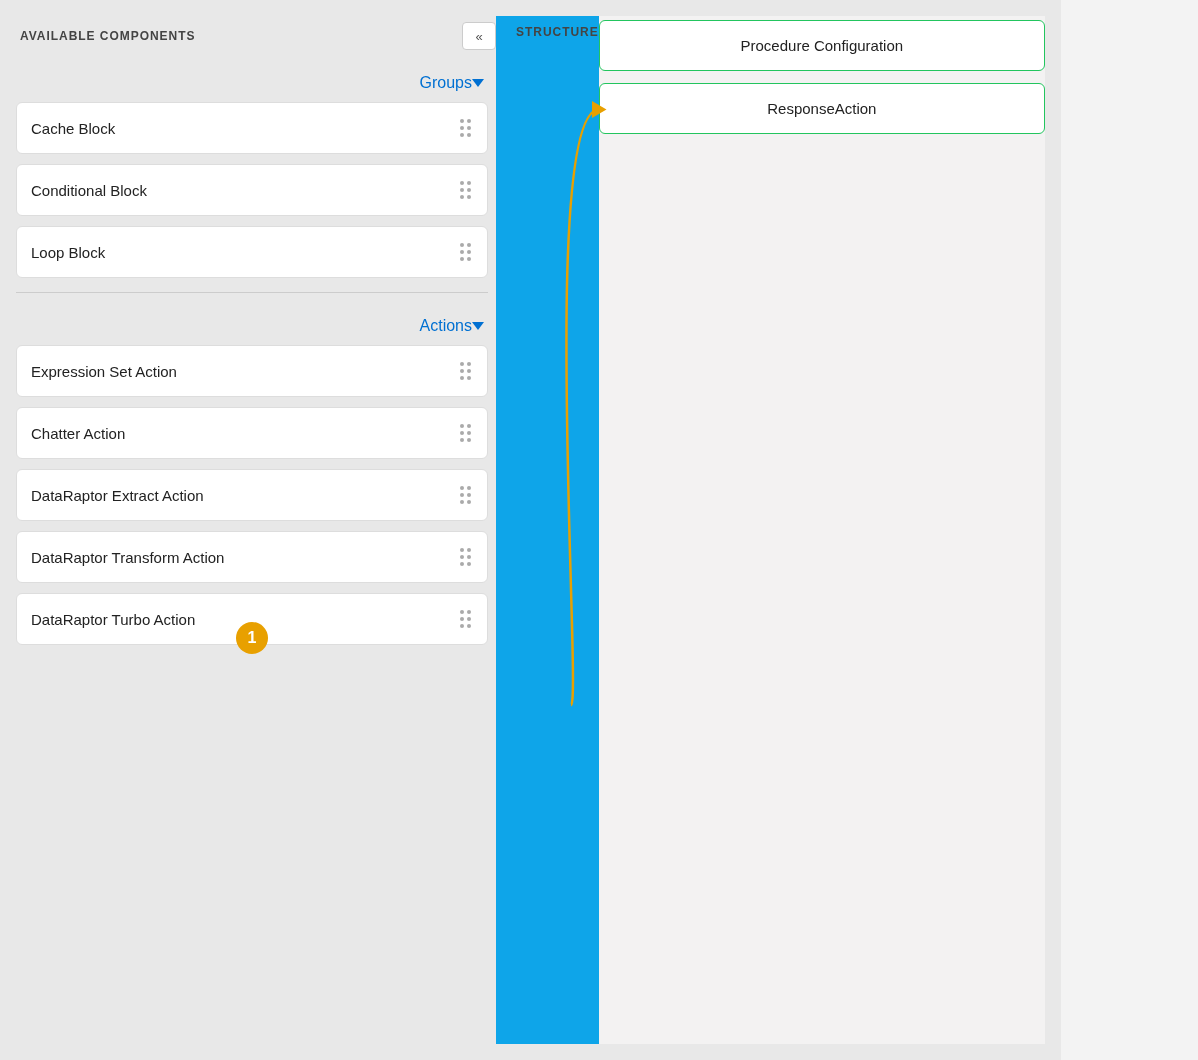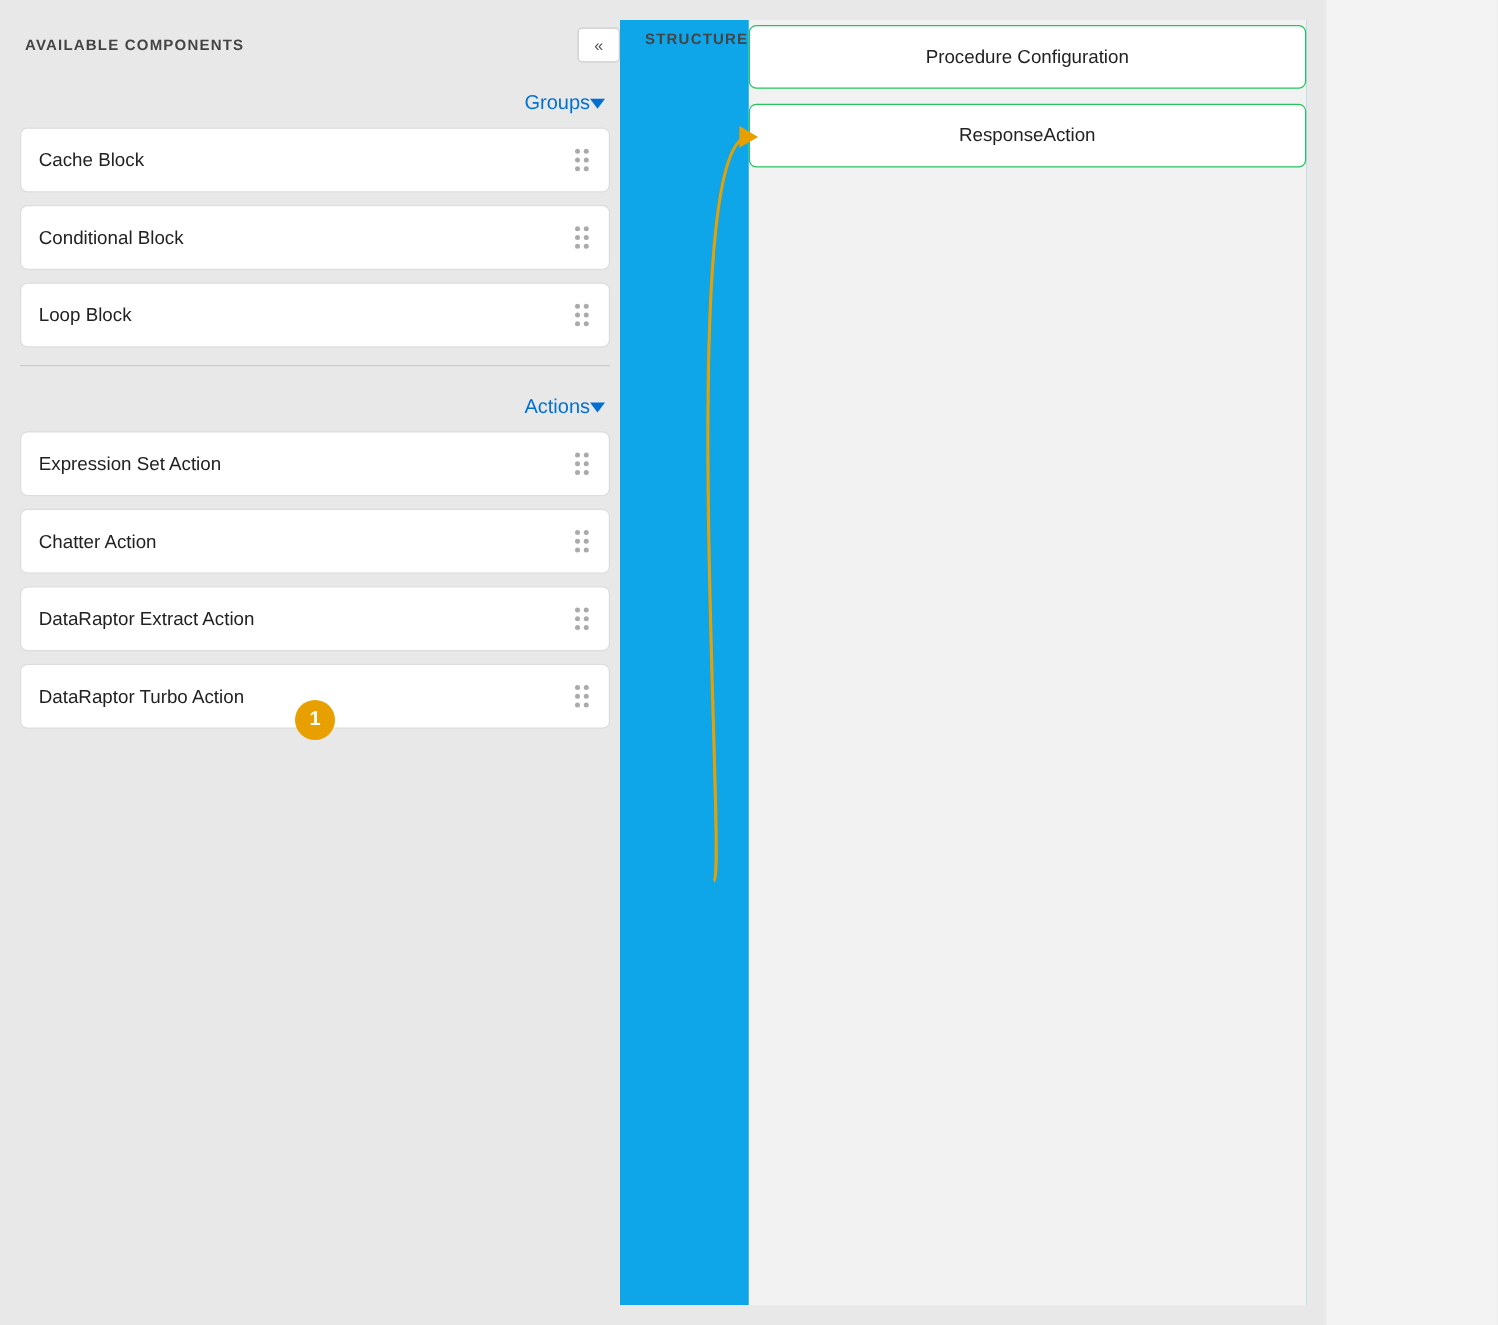--- a/index.html
+++ b/index.html
@@ -316,20 +316,33 @@
               <div class="drag-dot"></div>
             <div class="drag-dot"></div>
               <div class="drag-dot"></div>
             <div class="drag-dot"></div>
               <div class="drag-dot"></div>
           </div>
         </div>
       </div>
 
 
+      <div class="component-item">
+        <span class="component-label">DataRaptor Transform Action</span>
+        <div class="drag-handle">
+          <div class="drag-dots">
+            <div class="drag-dot"></div>
+              <div class="drag-dot"></div>
+            <div class="drag-dot"></div>
+              <div class="drag-dot"></div>
+            <div class="drag-dot"></div>
+              <div class="drag-dot"></div>
+          </div>
+        </div>
+      </div>
 
       <div class="component-item highlight-item" style="position:relative; margin-bottom: 20px;">
         <span class="component-label">DataRaptor Turbo Action</span>
         <div style="display:flex; align-items:center; gap:8px;">
           <div class="badge-number">1</div>
           <div class="drag-handle">
             <div class="drag-dots">
               <div class="drag-dot"></div>
                 <div class="drag-dot"></div>
               <div class="drag-dot"></div>

